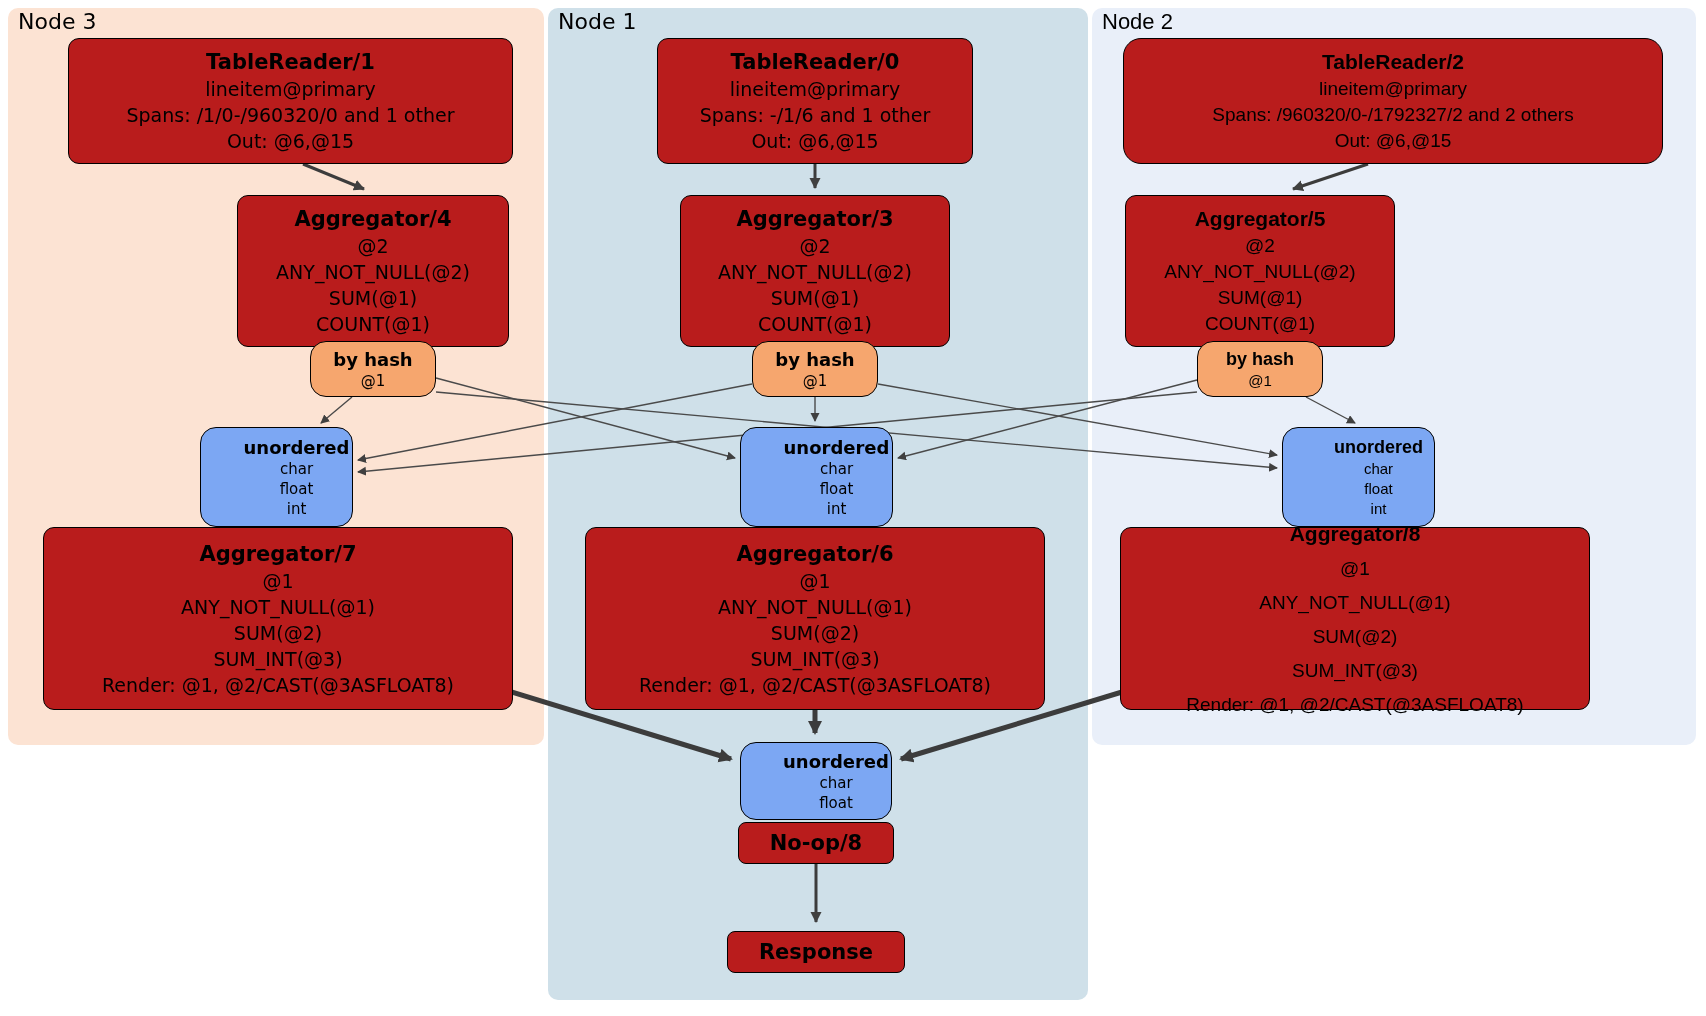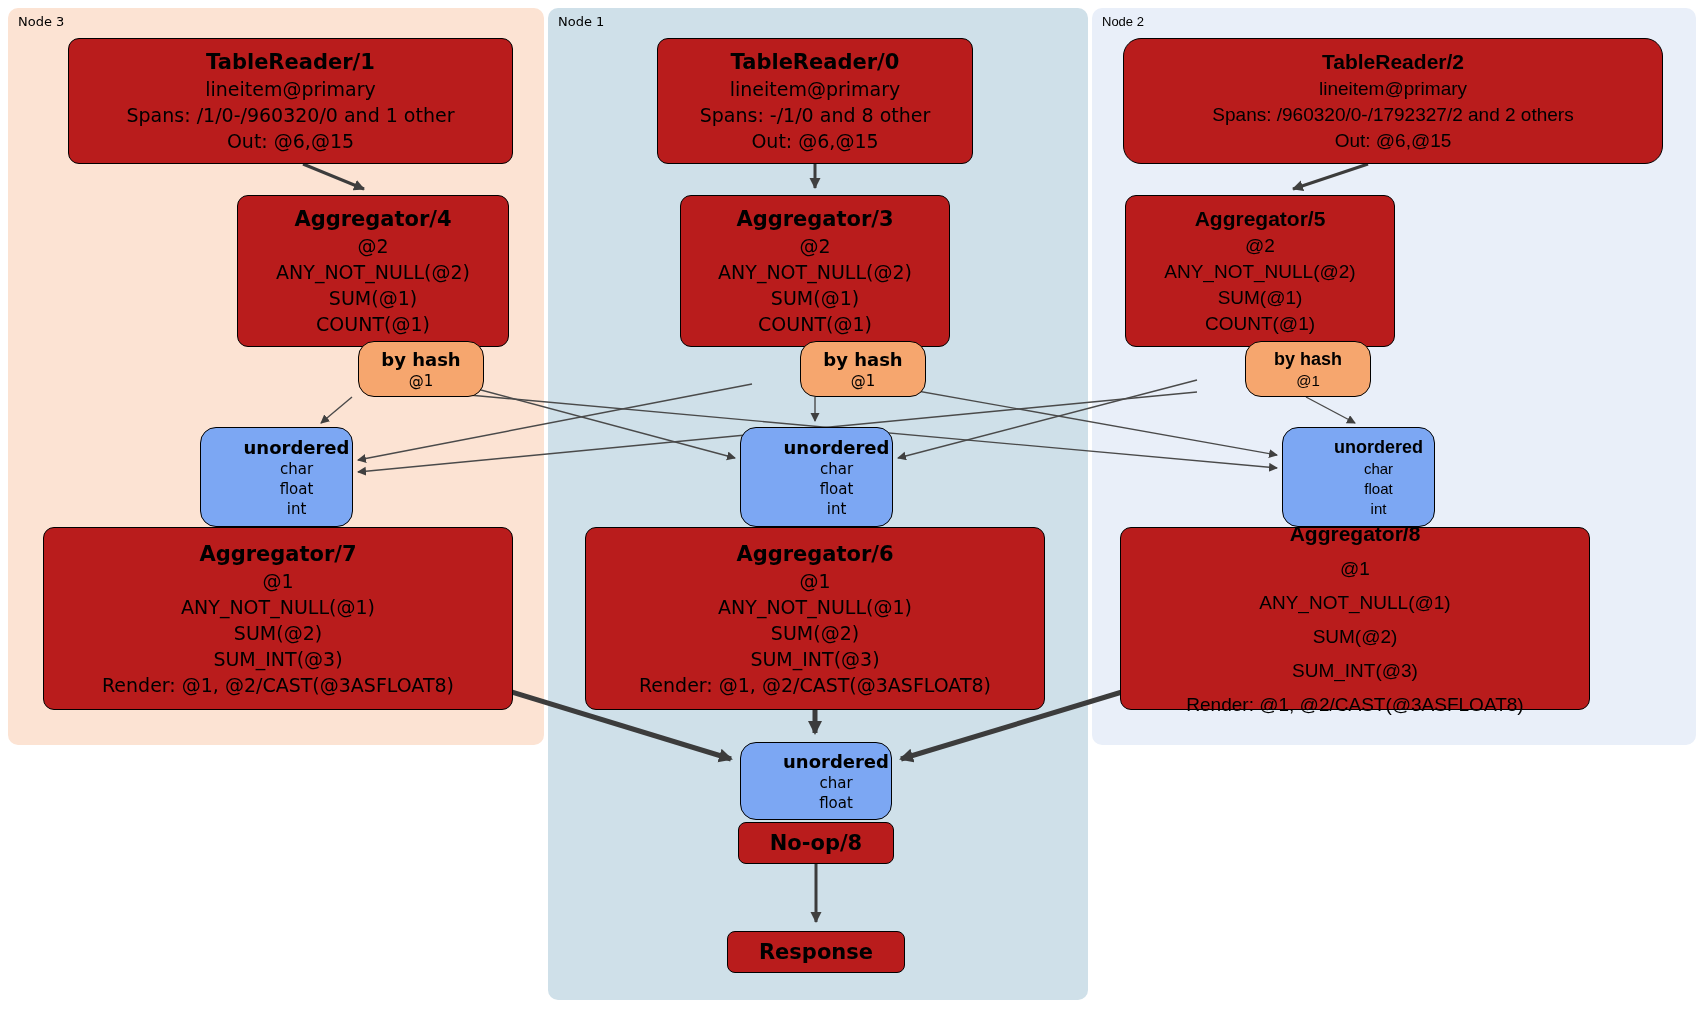--- a/index.html
+++ b/index.html
@@ -1,31 +1,31 @@
 <!DOCTYPE html>
 <html><head>
 <meta charset="utf-8">
 <style>
   html,body{margin:0;padding:0;background:#ffffff;}
   #canvas{
     position:relative;width:1706px;height:1016px;background:#ffffff;overflow:hidden;
     font-family:"DejaVu Sans", sans-serif;color:#000;
   }
   .region{position:absolute;border-radius:10px;z-index:0;}
-  .region-label{position:absolute;font-size:13px;line-height:22px;z-index:2;}
+  .region-label{position:absolute;font-size:22px;line-height:22px;z-index:2;}
   #edges{position:absolute;left:0;top:0;z-index:1;}
   .box{
     position:absolute;background:#b91c1c;border:1.6px solid #000;border-radius:11px;
     display:flex;flex-direction:column;align-items:center;justify-content:center;
     text-align:center;z-index:2;box-sizing:border-box;padding:2px 6px;
   }
   .box .title{font-weight:bold;font-size:21px;line-height:28px;white-space:nowrap;}
   .box .ln{font-size:19px;line-height:26px;white-space:nowrap;}
   .mini{border-radius:16px;z-index:3;padding:2px 4px;}
-  .router{background:#f6a66e;margin-left:48px;}
+  .router{background:#f6a66e;}
   .syncb{background:#7ca7f3;padding-left:44px;}
   .mini .title{font-size:18px;line-height:23px;}
   .mini .ln{font-size:15px;line-height:20px;}
   .n2f, .n2f .title, .n2f .ln{font-family:"Liberation Sans", sans-serif;}
 </style>
 </head>
 <body>
 
 <div id="canvas">
 
@@ -103,21 +103,21 @@
     <div class="ln">@1</div>
     <div class="ln">ANY_NOT_NULL(@1)</div>
     <div class="ln">SUM(@2)</div>
     <div class="ln">SUM_INT(@3)</div>
     <div class="ln">Render: @1, @2/CAST(@3ASFLOAT8)</div>
   </div>
 
   <div class="box" style="left:657px;top:38px;width:316px;height:126px;">
     <div class="title">TableReader/0</div>
     <div class="ln">lineitem@primary</div>
-    <div class="ln">Spans: -/1/0 and 8 other</div>
+    <div class="ln">Spans: -/1/6 and 1 other</div>
     <div class="ln">Out: @6,@15</div>
   </div>
 
   <div class="box" style="left:680px;top:195px;width:270px;height:152px;">
     <div class="title">Aggregator/3</div>
     <div class="ln">@2</div>
     <div class="ln">ANY_NOT_NULL(@2)</div>
     <div class="ln">SUM(@1)</div>
     <div class="ln">COUNT(@1)</div>
   </div>

